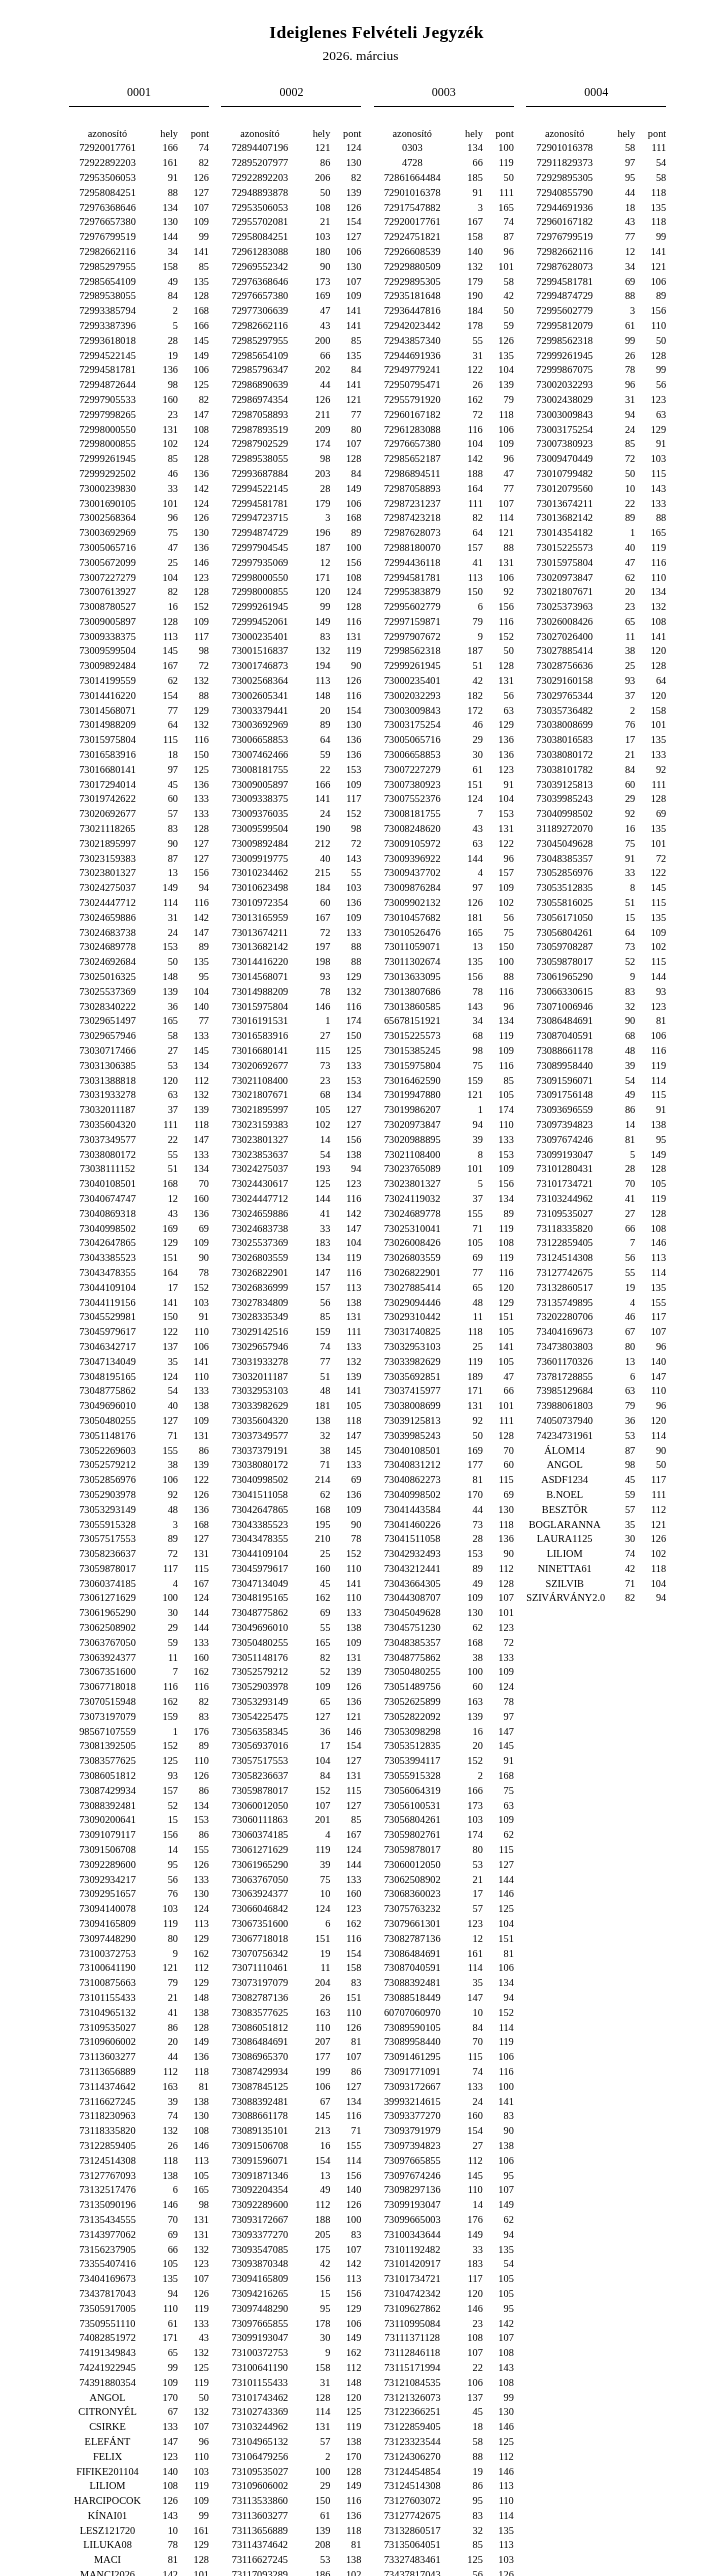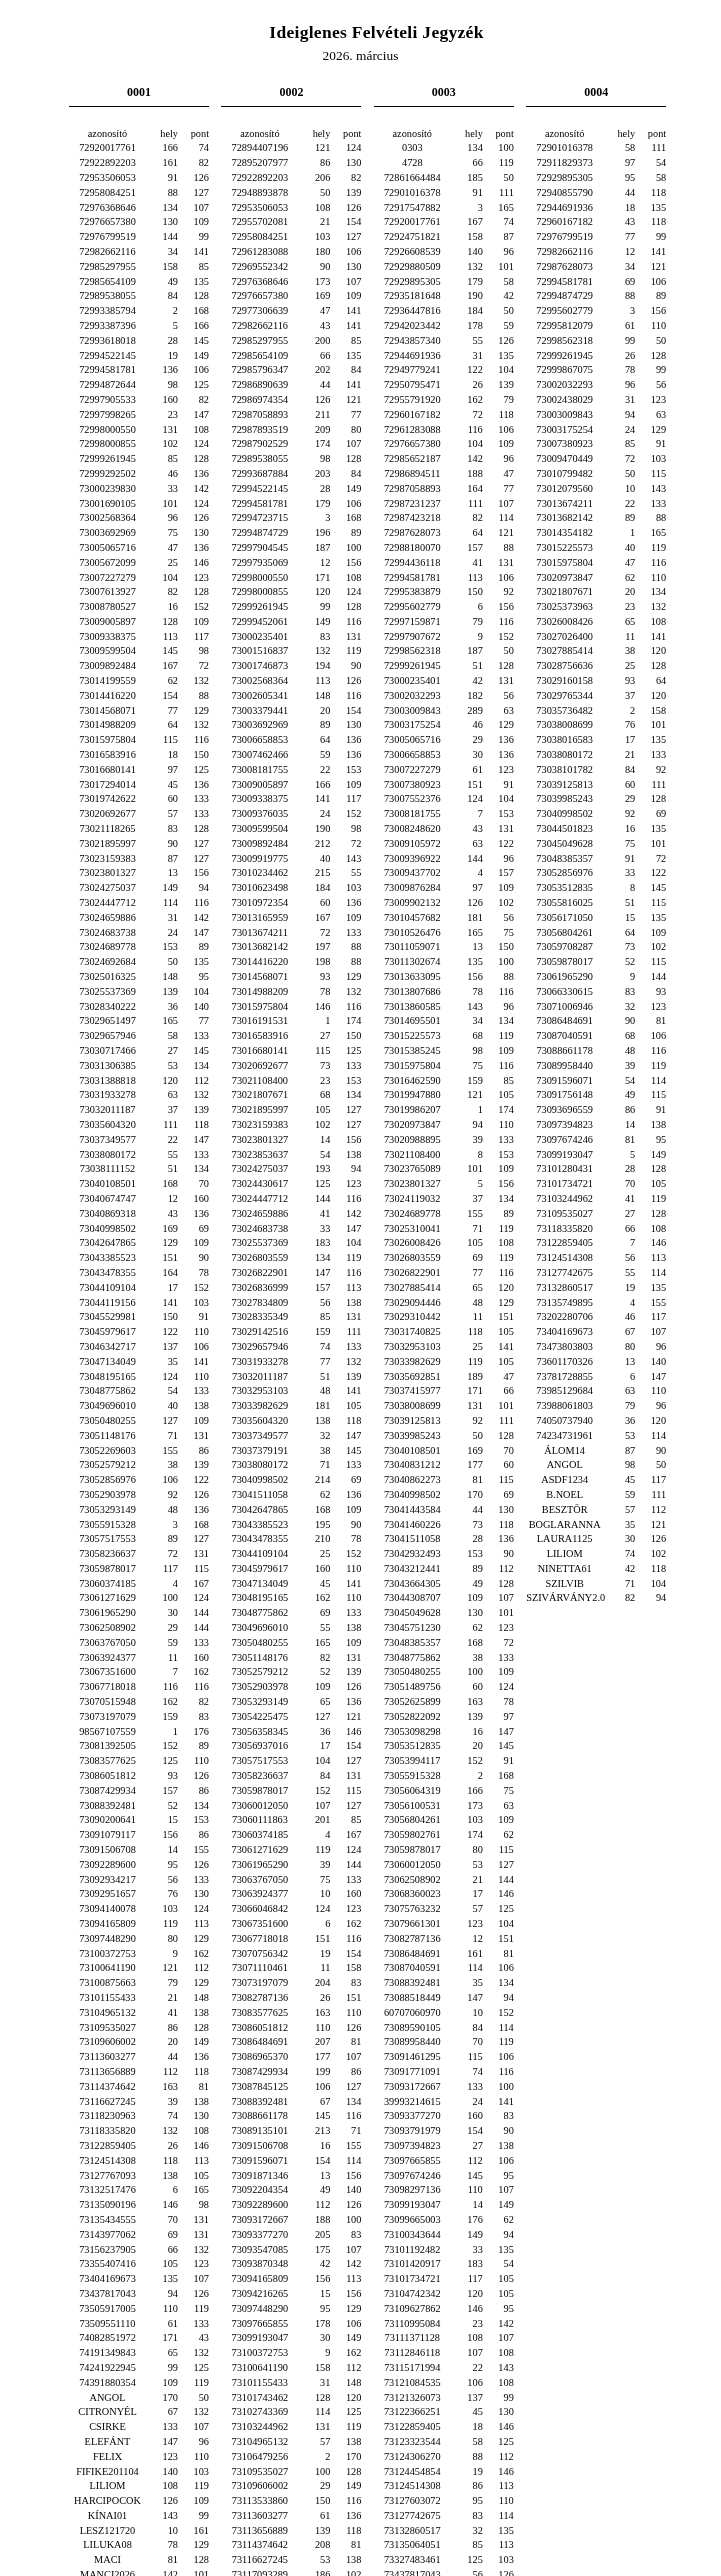--- a/index.html
+++ b/index.html
@@ -18,21 +18,21 @@
     position:absolute;top:48px;left:0;width:721px;
     text-align:center;font-size:13.4px;
   }
   .listing{
     position:absolute;left:69px;top:86px;
     display:flex;gap:12.4px;align-items:flex-start;
   }
   .group{width:140px;flex:0 0 140px;}
   .group-title{
     text-align:center;font-size:12px;line-height:13.4px;
-    padding-bottom:6.2px;border-bottom:1.5px solid #000;font-weight:bold;
+    padding-bottom:6.2px;border-bottom:1.5px solid #000;
   }
   .row{display:flex;line-height:14.8px;font-size:10.3px;}
   .subheader{margin-top:20px;}
   .c-id{width:77px;text-align:center;white-space:nowrap;}
   .c-h{width:32px;text-align:right;}
   .c-p{width:31px;text-align:right;}
 </style>
 </head>
 <body>
 
@@ -1918,21 +1918,21 @@
         <span class="c-h">42</span>
         <span class="c-p">131</span>
       </div>
       <div class="row">
         <span class="c-id">73002032293</span>
         <span class="c-h">182</span>
         <span class="c-p">56</span>
       </div>
       <div class="row">
         <span class="c-id">73003009843</span>
-        <span class="c-h">289</span>
+        <span class="c-h">172</span>
         <span class="c-p">63</span>
       </div>
       <div class="row">
         <span class="c-id">73003175254</span>
         <span class="c-h">46</span>
         <span class="c-p">129</span>
       </div>
       <div class="row">
         <span class="c-id">73005065716</span>
         <span class="c-h">29</span>
@@ -2022,21 +2022,21 @@
         <span class="c-id">73013807686</span>
         <span class="c-h">78</span>
         <span class="c-p">116</span>
       </div>
       <div class="row">
         <span class="c-id">73013860585</span>
         <span class="c-h">143</span>
         <span class="c-p">96</span>
       </div>
       <div class="row">
-        <span class="c-id">73014695501</span>
+        <span class="c-id">65678151921</span>
         <span class="c-h">34</span>
         <span class="c-p">134</span>
       </div>
       <div class="row">
         <span class="c-id">73015225573</span>
         <span class="c-h">68</span>
         <span class="c-p">119</span>
       </div>
       <div class="row">
         <span class="c-id">73015385245</span>
@@ -2800,21 +2800,21 @@
         <span class="c-id">73039985243</span>
         <span class="c-h">29</span>
         <span class="c-p">128</span>
       </div>
       <div class="row">
         <span class="c-id">73040998502</span>
         <span class="c-h">92</span>
         <span class="c-p">69</span>
       </div>
       <div class="row">
-        <span class="c-id">73044501823</span>
+        <span class="c-id">31189272070</span>
         <span class="c-h">16</span>
         <span class="c-p">135</span>
       </div>
       <div class="row">
         <span class="c-id">73045049628</span>
         <span class="c-h">75</span>
         <span class="c-p">101</span>
       </div>
       <div class="row">
         <span class="c-id">73048385357</span>

